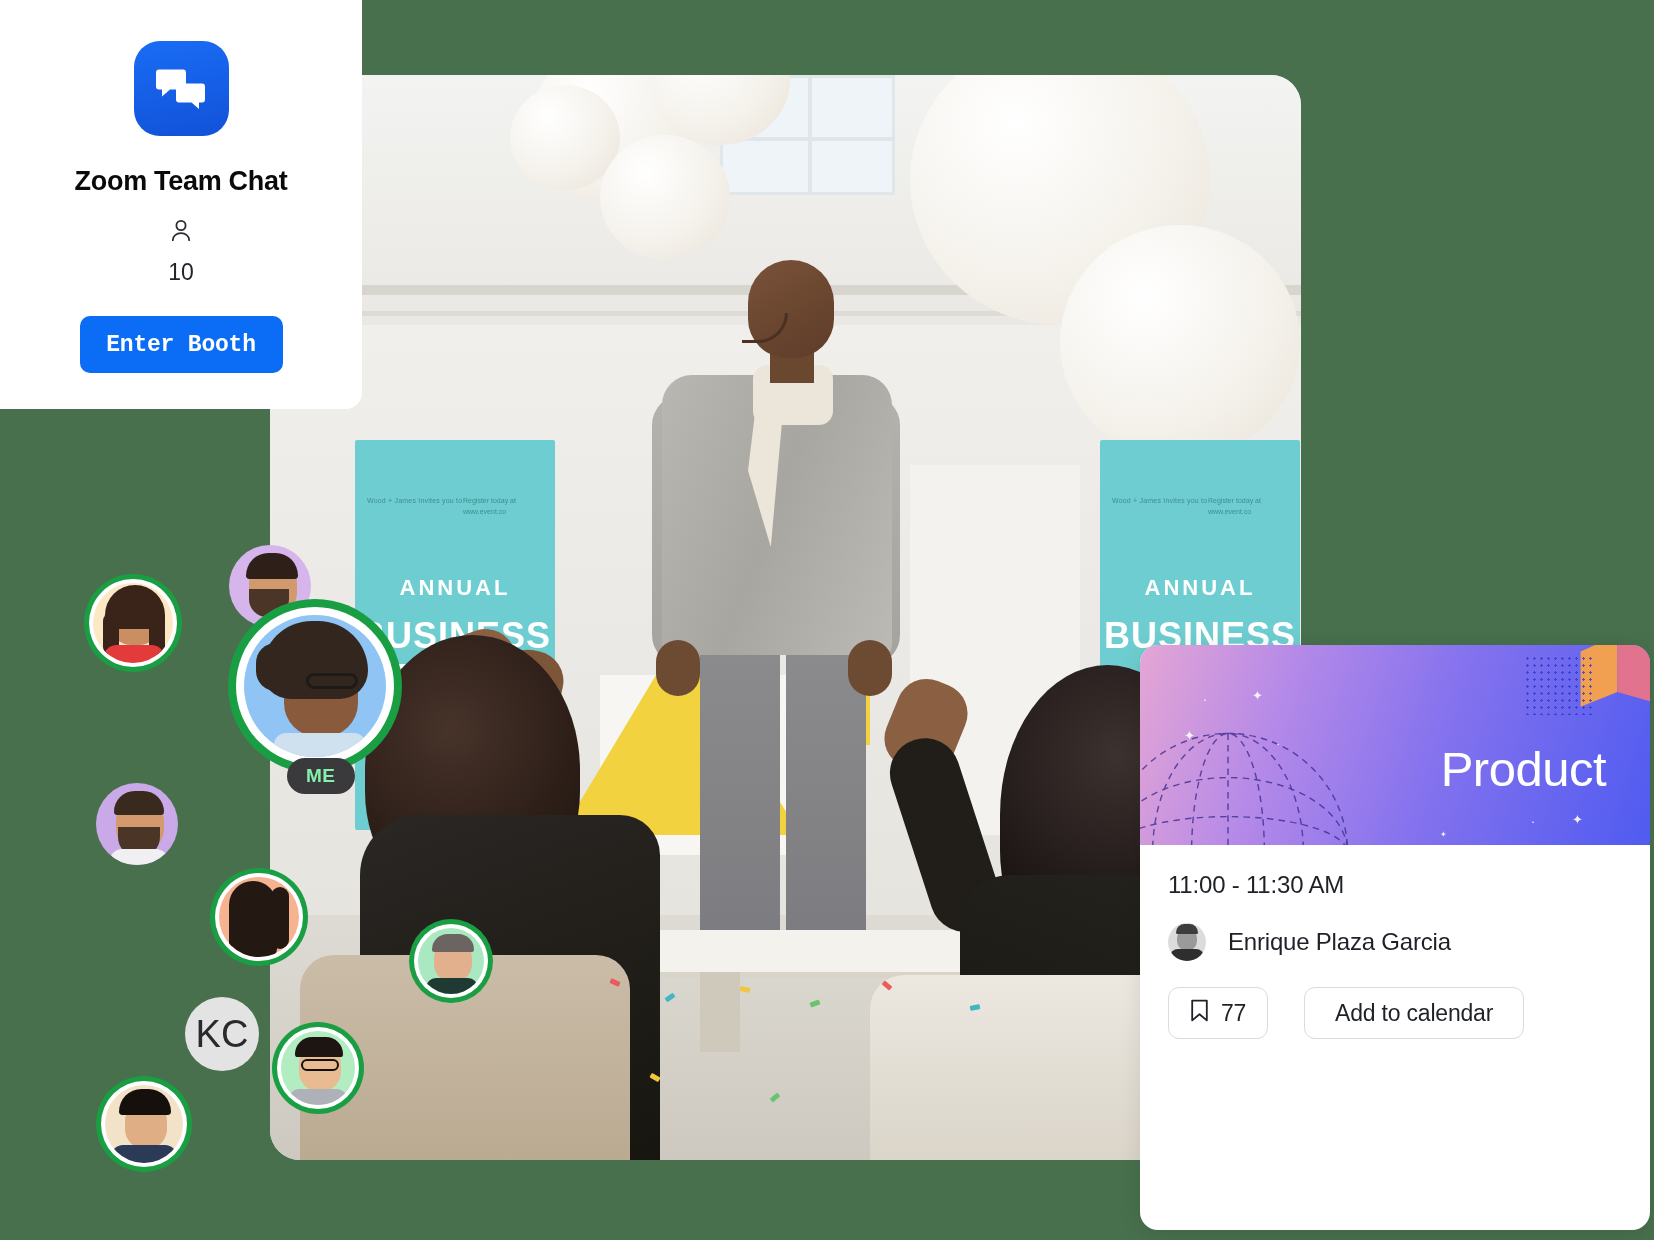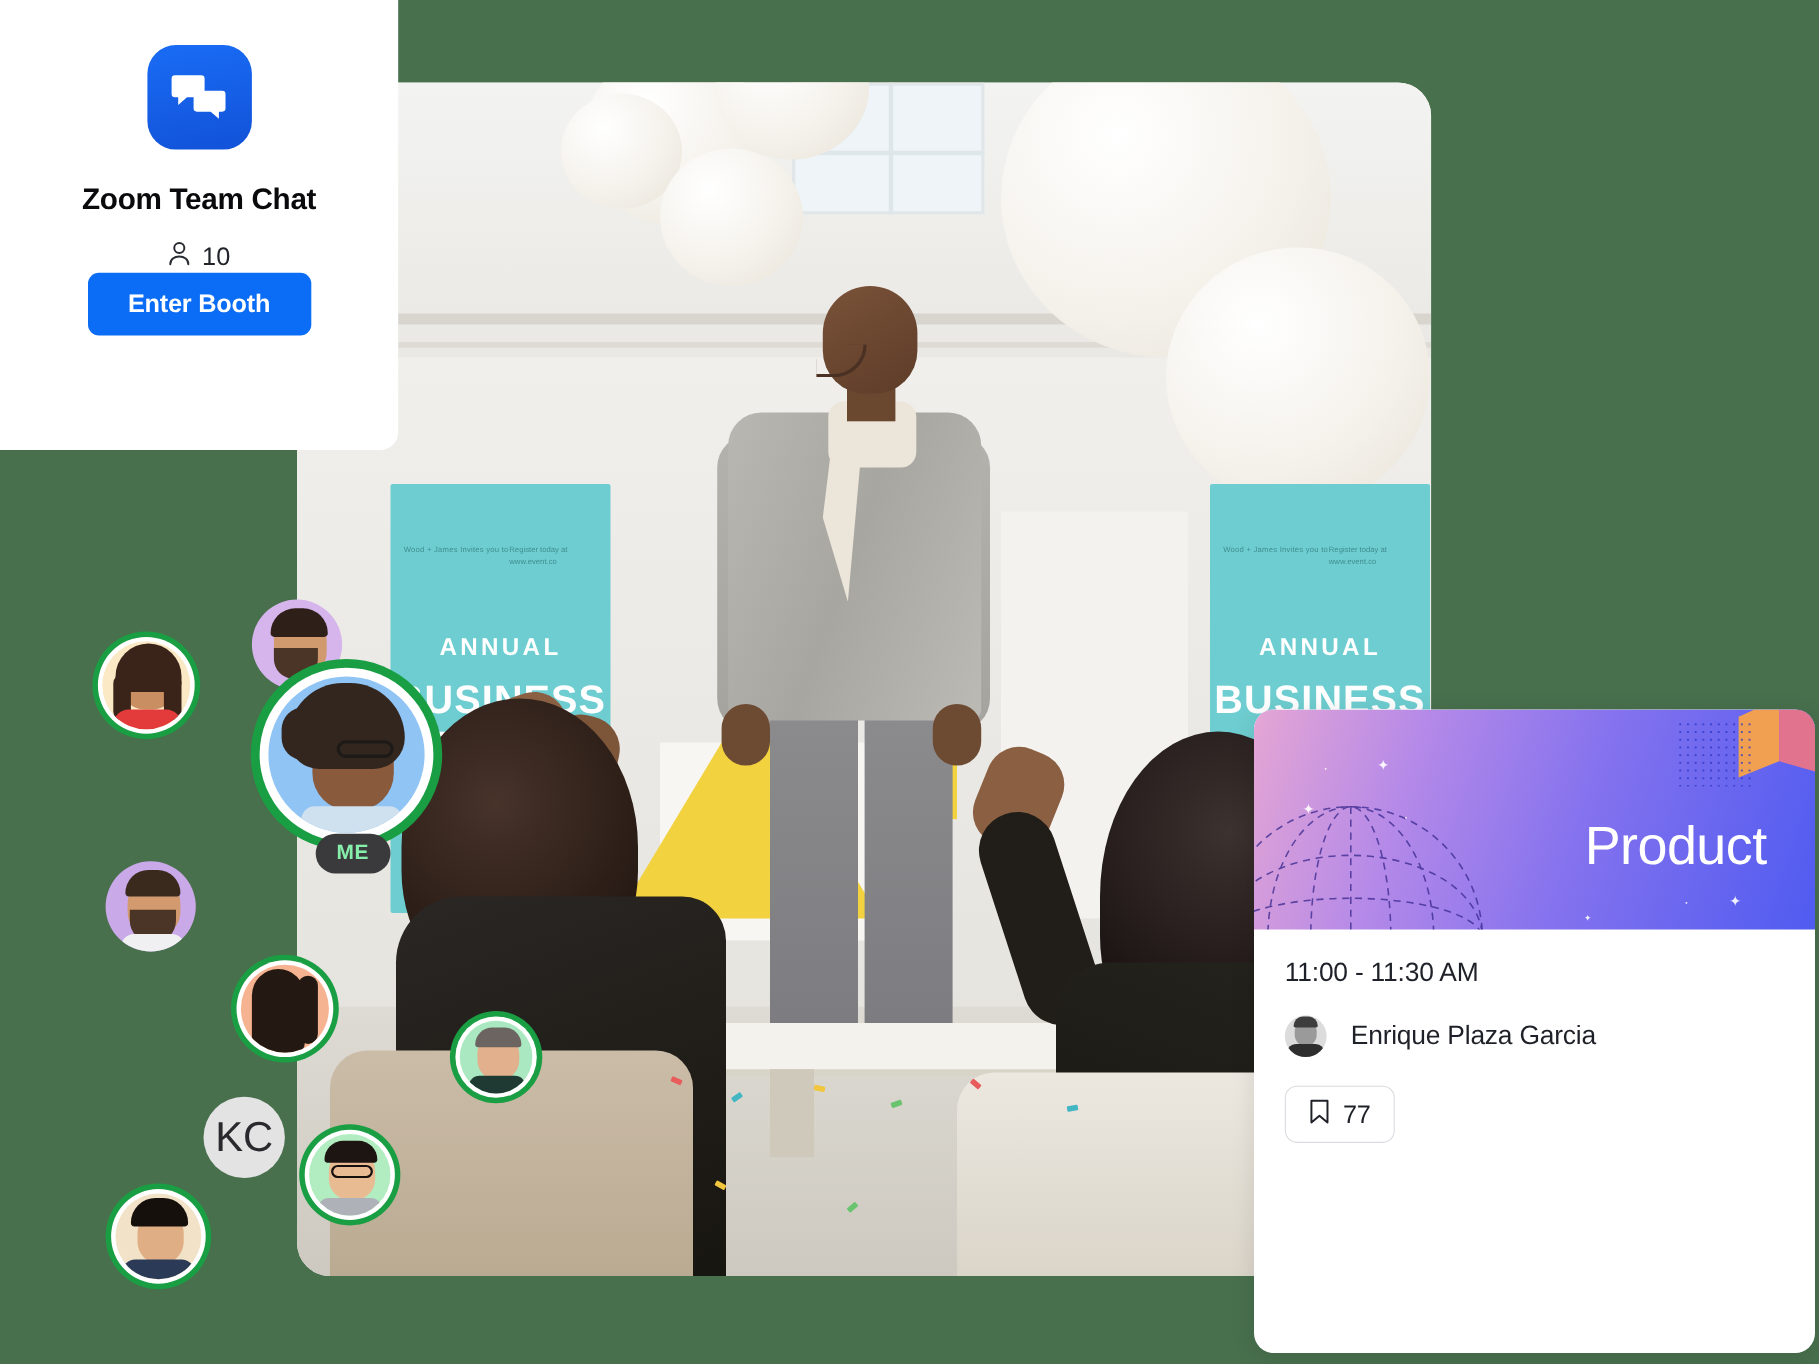--- a/index.html
+++ b/index.html
@@ -283,31 +283,32 @@
   .chat-title {
     margin-top: 30px;
     font-size: 27px;
     font-weight: 700;
     color: #0a0a0c;
     letter-spacing: -0.3px;
   }
   .chat-count {
     margin-top: 22px;
     display: flex; align-items: center; gap: 11px;
-    font-size: 23px; color: #22242b;
+    font-size: 23px; color: #22242b; flex-direction: column;
   }
   .enter-booth {
+    margin-top: 30px;
     width: 203px; height: 57px;
     border: none;
     border-radius: 10px;
     background: #0b6cf5;
     color: #ffffff;
     font-size: 23px;
     font-weight: 700;
-    font-family: Liberation Sans, sans-serif;
+    font-family: Liberation Mono, monospace;
     cursor: pointer;
     letter-spacing: -0.2px;
   }
 
   
   .avatar {
     position: absolute;
     border-radius: 50%;
     overflow: hidden;
     z-index: 14;
@@ -673,17 +674,18 @@
 
       <div class="ev-actions">
         <button class="btn-outline btn-save">
           <span>
             <svg width="19" height="23" viewBox="0 0 19 23" aria-hidden="true">
               <path d="M2.2 1.6h14.6v19.8L9.5 15.3 2.2 21.4z" fill="none" stroke="#1f2128" stroke-width="1.8" stroke-linejoin="round"></path>
             </svg>
           </span>
           <span>77</span>
         </button>
+        <button class="btn-outline btn-cal">Add to calendar</button>
       </div>
     </div>
   </div>
 
 </div>
 
 </body></html>

